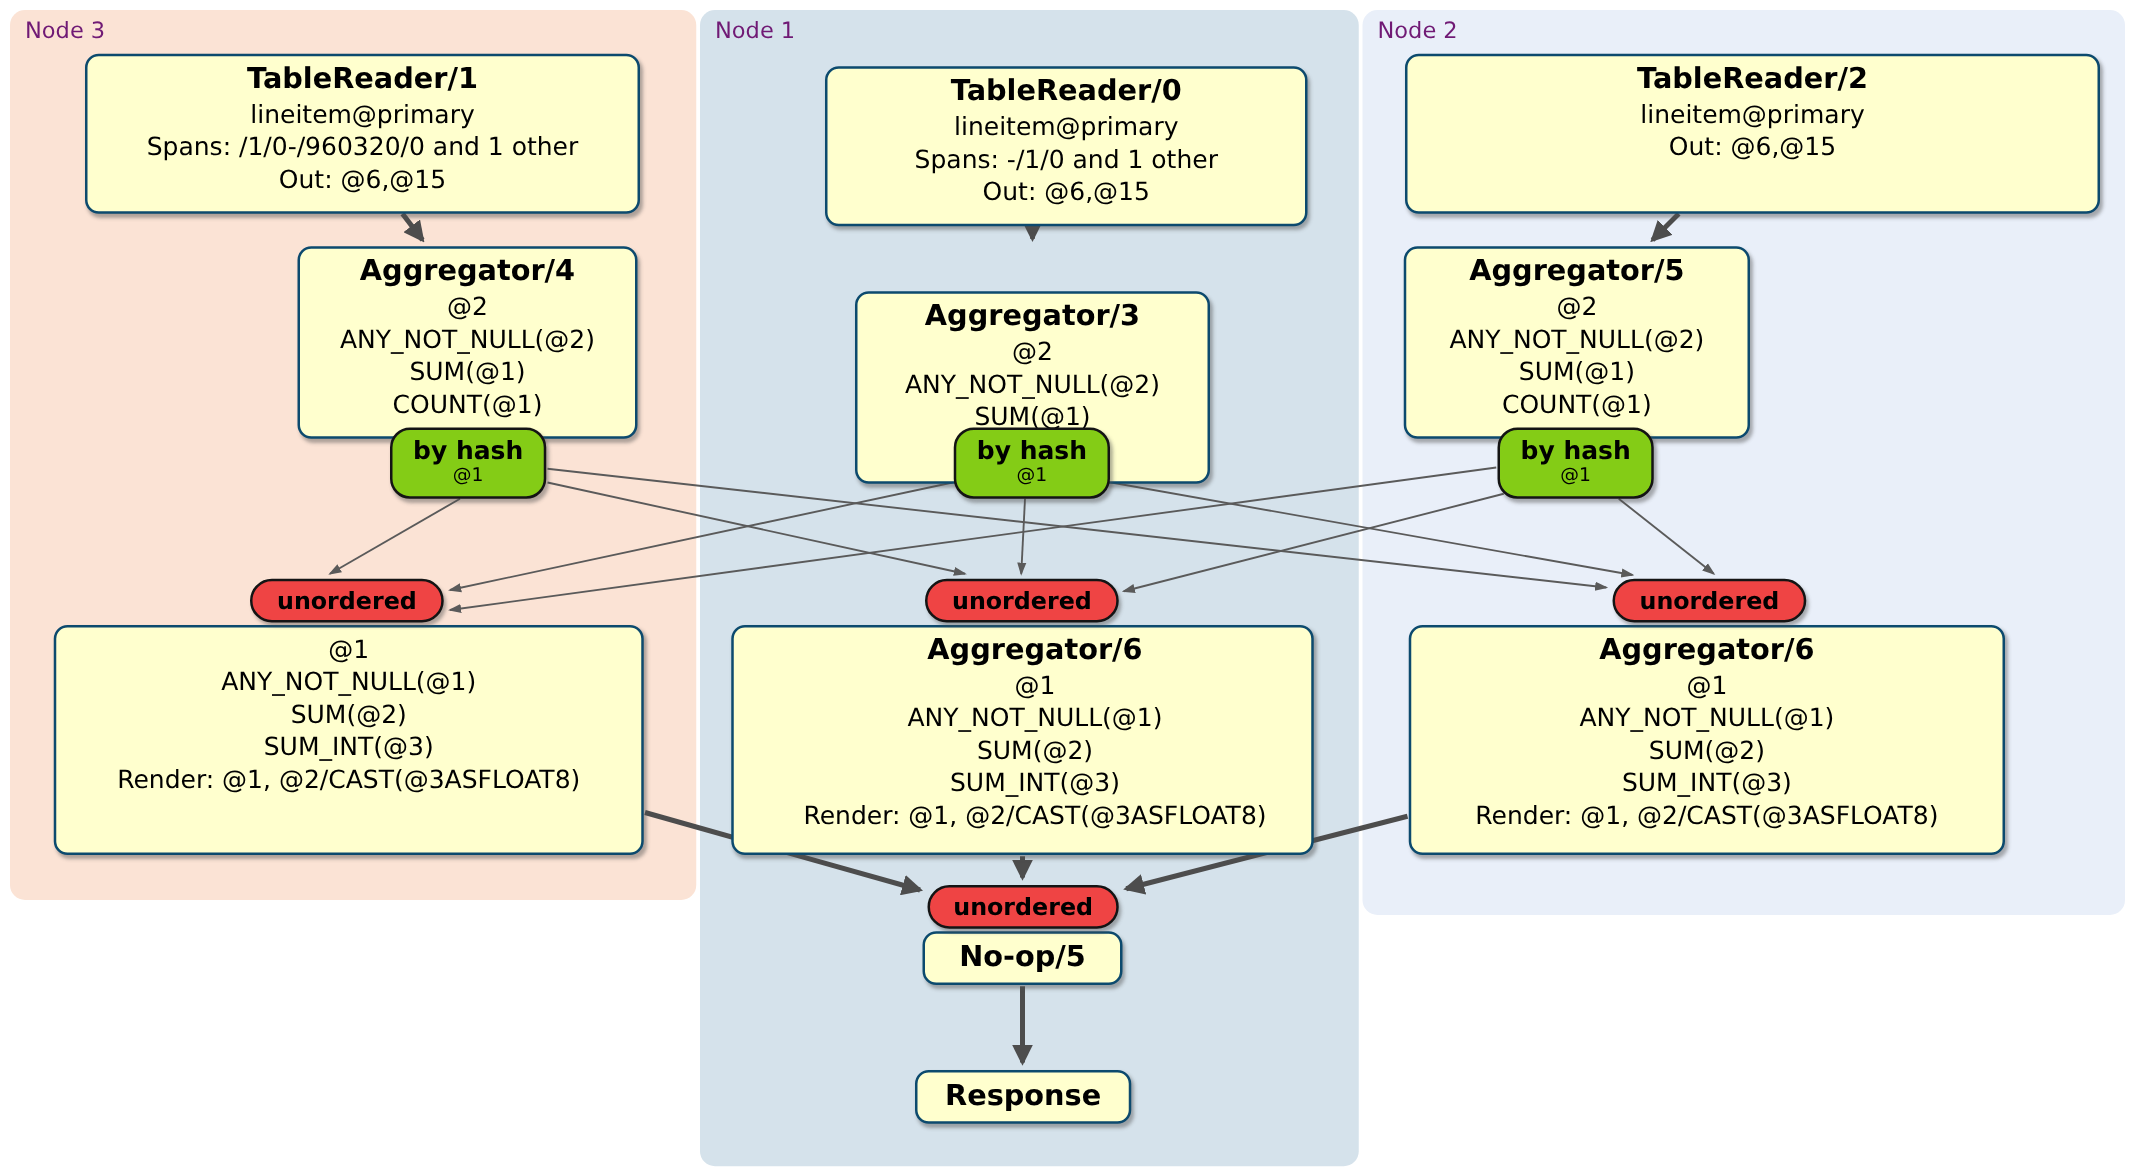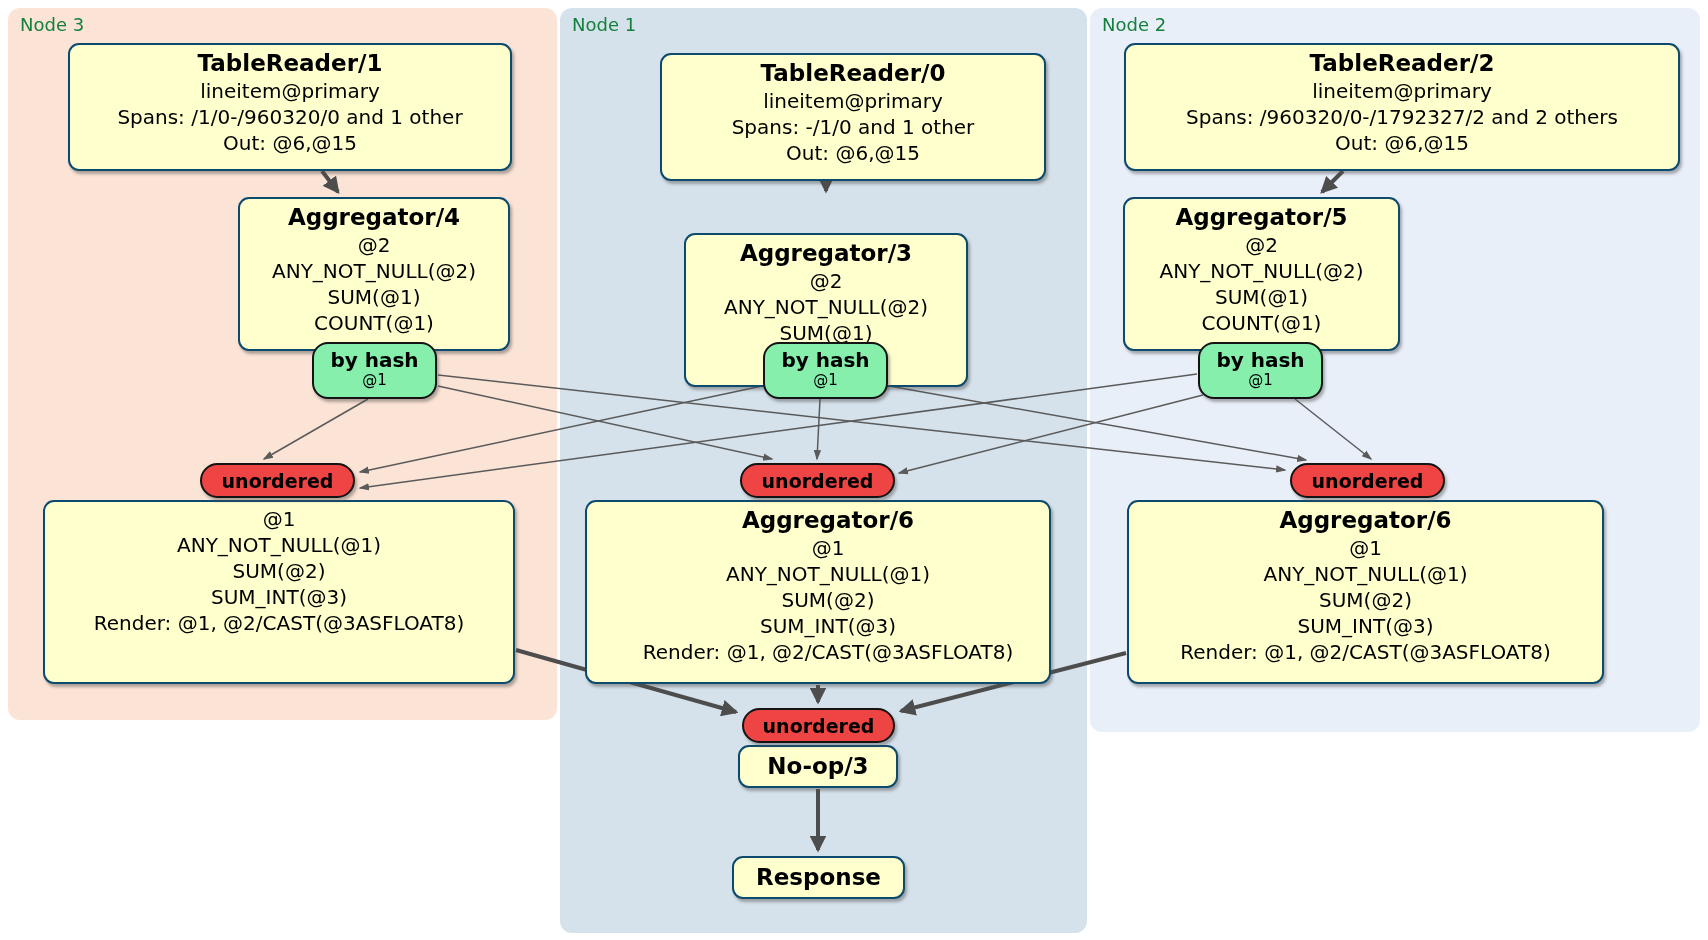--- a/index.html
+++ b/index.html
@@ -12,21 +12,21 @@
     overflow:hidden;
   }
   .region{
     position:absolute;
     border-radius:12px;
   }
   .region-label{
     position:absolute;
     top:6px;left:12px;
     font-size:18px;
-    color:#15803d;
+    color:#701a75;
   }
   #edges{
     position:absolute;left:0;top:0;
     pointer-events:none;
   }
   .pbox{
     position:absolute;
     background:#ffffce;
     border:2px solid #0c4a6e;
     border-radius:11px;
@@ -45,21 +45,21 @@
     font-size:20px;
     line-height:26px;
     white-space:nowrap;
   }
   .pbox.single{
     display:flex;align-items:center;justify-content:center;
     padding-top:0;
   }
   .router{
     position:absolute;
-    background:#86efac;
+    background:#84cc16;
     border:2px solid #141414;
     border-radius:16px;
     box-shadow:2px 3px 3px rgba(80,80,80,0.45);
     text-align:center;
     box-sizing:border-box;
     padding-top:4px;
   }
   .router .rtitle{
     font-weight:bold;
     font-size:20px;
@@ -129,21 +129,20 @@
     </div>
     <div class="pbox" style="left: 660px; top: 53px; width: 386px; height: 128px;">
       <div class="title">TableReader/0</div>
       <div class="line">lineitem@primary</div>
       <div class="line">Spans: -/1/0 and 1 other</div>
       <div class="line">Out: @6,@15</div>
     </div>
     <div class="pbox" style="left: 1124px; top: 43px; width: 556px; height: 128px;">
       <div class="title">TableReader/2</div>
       <div class="line">lineitem@primary</div>
-      <div class="line">Spans: /960320/0-/1792327/2 and 2 others</div>
       <div class="line">Out: @6,@15</div>
     </div>
     <div class="pbox" style="left: 238px; top: 197px; width: 272px; height: 154px;">
       <div class="title">Aggregator/4</div>
       <div class="line">@2</div>
       <div class="line">ANY_NOT_NULL(@2)</div>
       <div class="line">SUM(@1)</div>
       <div class="line">COUNT(@1)</div>
     </div>
     <div class="pbox" style="left: 684px; top: 197px; width: 284px; height: 154px; margin-top: 36px;">
@@ -177,21 +176,21 @@
     </div>
     <div class="pbox" style="left: 1127px; top: 500px; width: 477px; height: 184px;">
       <div class="title">Aggregator/6</div>
       <div class="line">@1</div>
       <div class="line">ANY_NOT_NULL(@1)</div>
       <div class="line">SUM(@2)</div>
       <div class="line">SUM_INT(@3)</div>
       <div class="line">Render: @1, @2/CAST(@3ASFLOAT8)</div>
     </div>
     <div class="pbox single" style="left: 738px; top: 745px; width: 160px; height: 43px;">
-      <div class="title">No-op/3</div>
+      <div class="title">No-op/5</div>
     </div>
     <div class="pbox single" style="left: 732px; top: 856px; width: 173px; height: 43px; text-align: center;">
       <div class="title">Response</div>
     </div>
     <div class="router" style="left: 312px; top: 342px; width: 125px; height: 57px;">
       <div class="rtitle">by hash</div>
       <div class="rsub">@1</div>
     </div>
     <div class="router" style="left: 763px; top: 342px; width: 125px; height: 57px;">
       <div class="rtitle">by hash</div>

